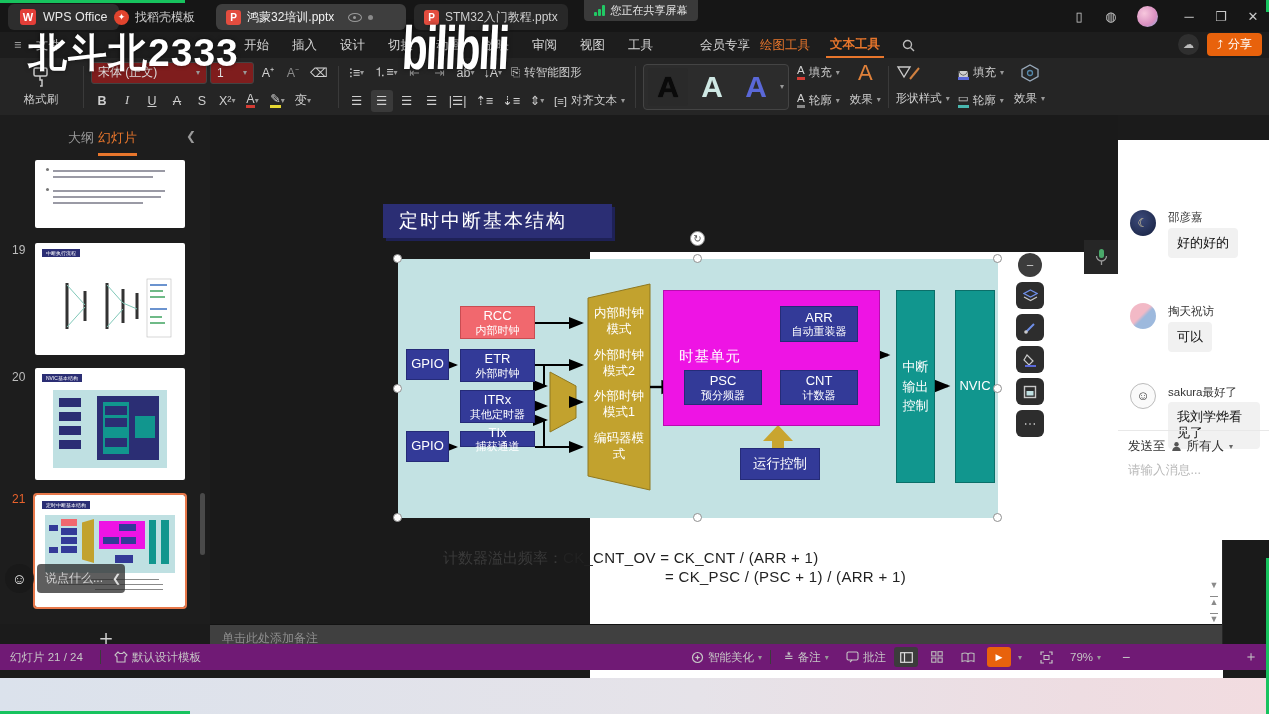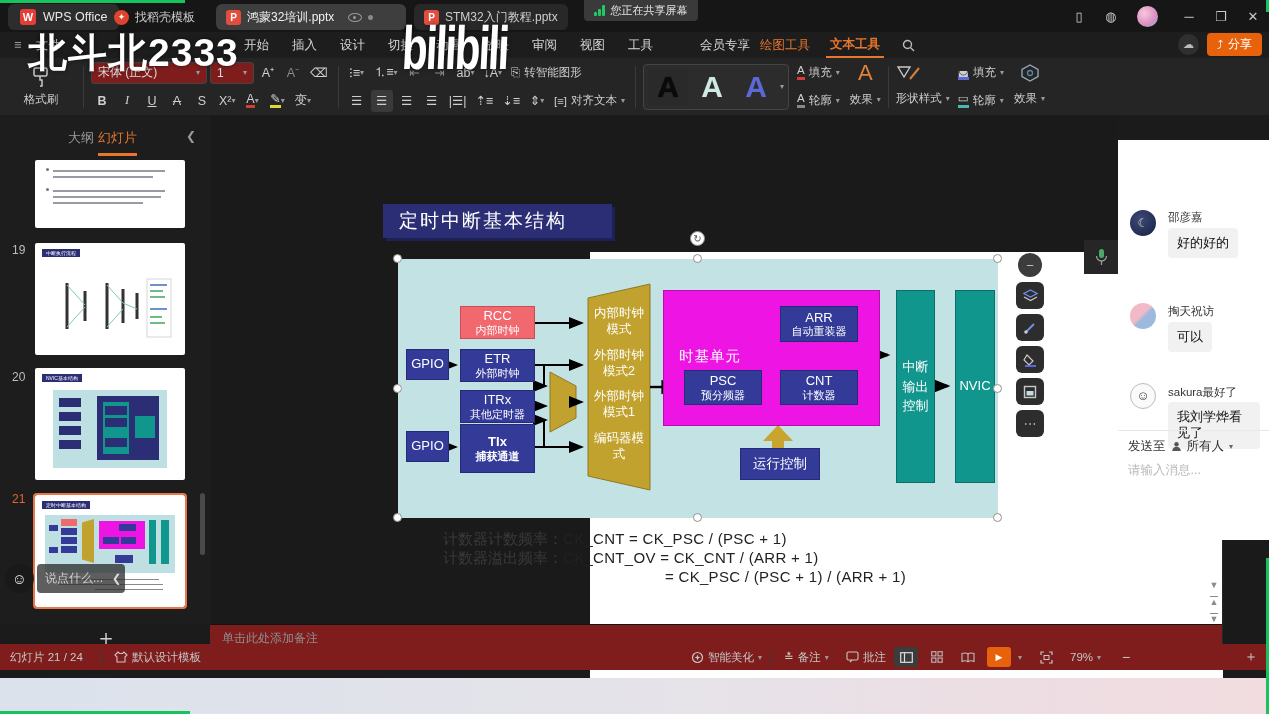--- a/index.html
+++ b/index.html
@@ -111,26 +111,26 @@
   
   .chat{position:absolute;left:1118px;top:140px;width:151px;height:400px;background:#fff;z-index:9;}
   .cav{position:absolute;left:12px;width:26px;height:26px;border-radius:50%;}
   .cname{position:absolute;left:50px;font-size:11.5px;color:#333;}
   .cbubble{position:absolute;left:50px;background:#f1f1f1;border-radius:4px;padding:7px 9px;font-size:13px;color:#111;
            max-width:92px;line-height:1.25;}
   .chatdiv{position:absolute;left:0;top:290px;width:151px;height:1px;background:#e8e8e8;}
   .sendrow{position:absolute;left:10px;top:298px;display:flex;align-items:center;gap:5px;font-size:12.5px;color:#333;}
   .chatinput{position:absolute;left:10px;top:322px;font-size:12.5px;color:#b9b9b9;}
   
-  .notes{position:absolute;left:210px;top:624px;width:1012px;height:28px;background:#7f1d1d;border-top:1px solid #131313;
+  .notes{position:absolute;left:210px;top:624px;width:1012px;height:28px;background:#404040;border-top:1px solid #131313;
          color:#8f8f8f;font-size:12px;display:flex;align-items:center;padding-left:12px;}
   .rightdark{position:absolute;left:1222px;top:540px;width:47px;height:112px;background:#1a1a1a;border-left:1px solid #262626;}
   .scrollnav{position:absolute;left:1205px;top:580px;width:18px;display:flex;flex-direction:column;gap:6px;align-items:center;
              color:#8a8a8a;font-size:9px;z-index:9;}
-  .statusbar{position:absolute;left:0;top:644px;width:1269px;height:26px;background:#7f1d1d;color:#c6c6c6;font-size:11.5px;}
+  .statusbar{position:absolute;left:0;top:644px;width:1269px;height:26px;background:#701a75;color:#c6c6c6;font-size:11.5px;}
   .sbitem{position:absolute;top:0;height:26px;display:flex;align-items:center;gap:4px;}
   .sbdiv{position:absolute;top:6px;width:1px;height:14px;background:#3c3c3c;}
   .viewbtn{width:24px;height:20px;border-radius:3px;display:flex;align-items:center;justify-content:center;}
   .playbtn{width:24px;height:20px;border-radius:3px;background:#e8620c;color:#fff;font-size:9px;
            display:flex;align-items:center;justify-content:center;}
   
   .taskbar{position:absolute;left:0;top:678px;width:1269px;height:36px;
            background:linear-gradient(90deg,#dbe2ec 0%,#e6e3e9 55%,#eedde2 85%,#f2dce0 100%);}
   .greenseg{position:absolute;background:#17c35e;z-index:60;}
   
@@ -483,21 +483,21 @@
         <span class="dt">ETR</span>
         <span class="ds">外部时钟</span>
       </div>
     <div class="dbox navy" style="left:62px;top:131px;width:75px;height:33px;">
         <span class="dt">ITRx</span>
         <span class="ds">其他定时器</span>
       </div>
     <div class="dbox navy" style="left:8px;top:172px;width:43px;height:31px;">
         <span class="dt">GPIO</span>
       </div>
-    <div class="dbox navy" style="left:62px;top:165px;width:75px;height:49px;font-weight:bold;">
+    <div class="dbox navy" style="left:62px;top:172px;width:75px;height:16px;">
         <span class="dt">TIx</span>
         <span class="ds">捕获通道</span>
       </div>
 
     <div class="modelabel" style="left:194px;top:46px;">内部时钟模式</div>
     <div class="modelabel" style="left:194px;top:88px;">外部时钟模式2</div>
     <div class="modelabel" style="left:194px;top:129px;">外部时钟模式1</div>
     <div class="modelabel" style="left:194px;top:171px;text-align:center;">编码器模式</div>
 
     <div class="dbox magenta" style="left:265px;top:31px;width:217px;height:136px;"></div>
@@ -528,24 +528,20 @@
   <div class="rotate" style="left:690px;top:231px;">↻</div>
   <div class="handle" style="left:393px;top:254px;"></div>
   <div class="handle" style="left:693px;top:254px;"></div>
   <div class="handle" style="left:993px;top:254px;"></div>
   <div class="handle" style="left:393px;top:384px;"></div>
   <div class="handle" style="left:993px;top:384px;"></div>
   <div class="handle" style="left:393px;top:513px;"></div>
   <div class="handle" style="left:693px;top:513px;"></div>
   <div class="handle" style="left:993px;top:513px;"></div>
 
-  <div class="formula" style="left:443px;top:530px;">
-    <span class="flabel">计数器计数频率：</span>
-      <span class="fexpr">CK_CNT = CK_PSC / (PSC + 1)</span>
-  </div>
   <div class="formula" style="left:443px;top:549px;">
     <span class="flabel">计数器溢出频率：</span>
       <span class="fexpr">CK_CNT_OV = CK_CNT / (ARR + 1)</span>
   </div>
   <div class="formula" style="left:665px;top:568px;">
     <span class="fexpr">= CK_PSC / (PSC + 1) / (ARR + 1)</span>
   </div>
 
   <div class="floattool">
     <div class="ftbtn circ">−</div>

